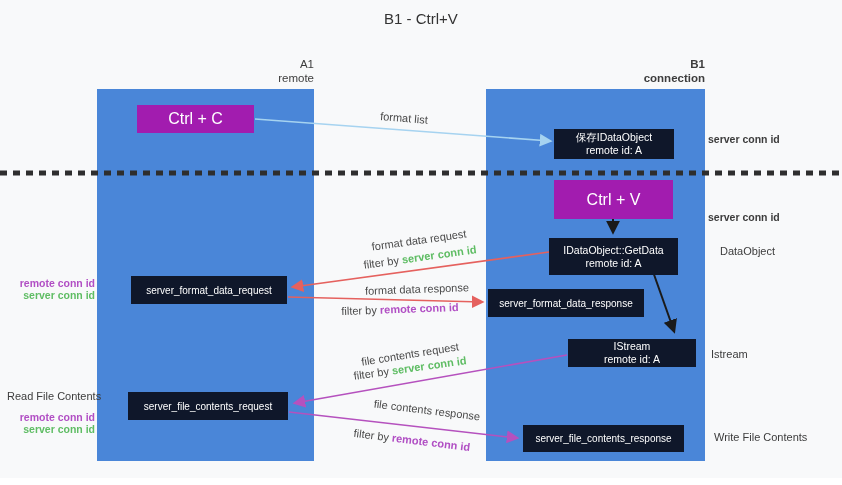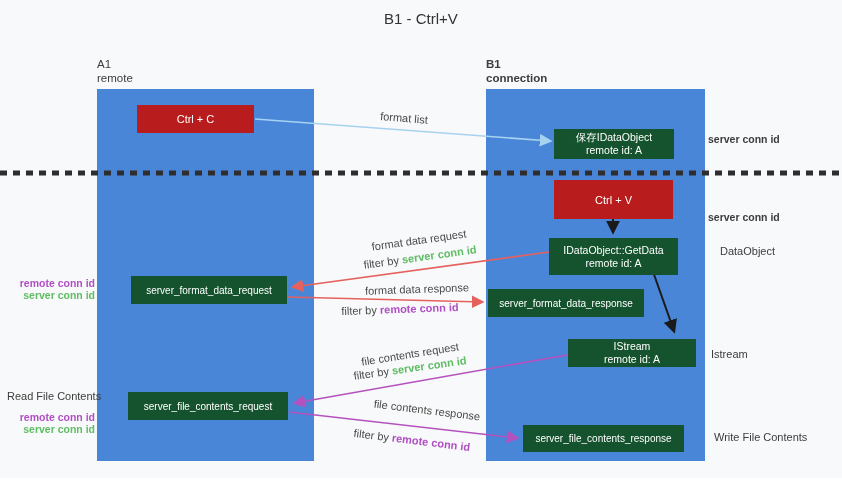--- a/index.html
+++ b/index.html
@@ -16,38 +16,38 @@
   .bottom-strip{
     position:absolute;left:0;bottom:0;width:842px;height:7px;
     background:#ffffff;
   }
   .title{
     position:absolute;left:0;top:9px;width:842px;
     text-align:center;color:#333333;
     font-size:15px;line-height:19px;
   }
   .lane-header{
-    position:absolute;text-align:left;color:#3d3d3d;
+    position:absolute;text-align:right;color:#3d3d3d;
     font-size:11.5px;line-height:14px;top:57px;
   }
   .lane-header.left{left:97px;width:217px;}
   .lane-header.right{left:486px;width:219px;font-weight:bold;}
   .lane{
     position:absolute;top:89px;height:372px;
     background:#4a86d8;
   }
   .lane.left{left:97px;width:217px;}
   .lane.right{left:486px;width:219px;}
   .overlay{position:absolute;left:0;top:0;}
   .node{
     position:absolute;display:flex;align-items:center;justify-content:center;
     color:#ffffff;text-align:center;white-space:nowrap;
   }
-  .node.green{background:#b91c1c;font-size:11px;}
-  .node.orange{background:#14532d;}
+  .node.green{background:#a21caf;font-size:16px;}
+  .node.orange{background:#0f172a;}
   .node.single{font-size:10px;align-items:center;}
   .node.double{font-size:10.5px;line-height:13px;}
   .edge-label{
     position:absolute;white-space:nowrap;
     font-size:11px;color:#4a4a4a;
   }
   .t-green{color:#5fbd64;font-weight:bold;}
   .t-purple{color:#b14fc4;font-weight:bold;}
   .side-label{
     position:absolute;white-space:nowrap;

